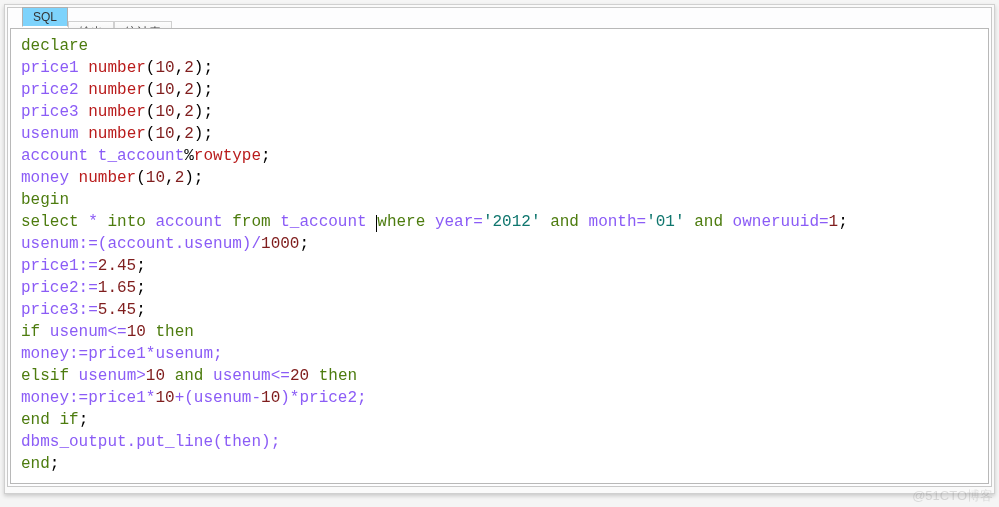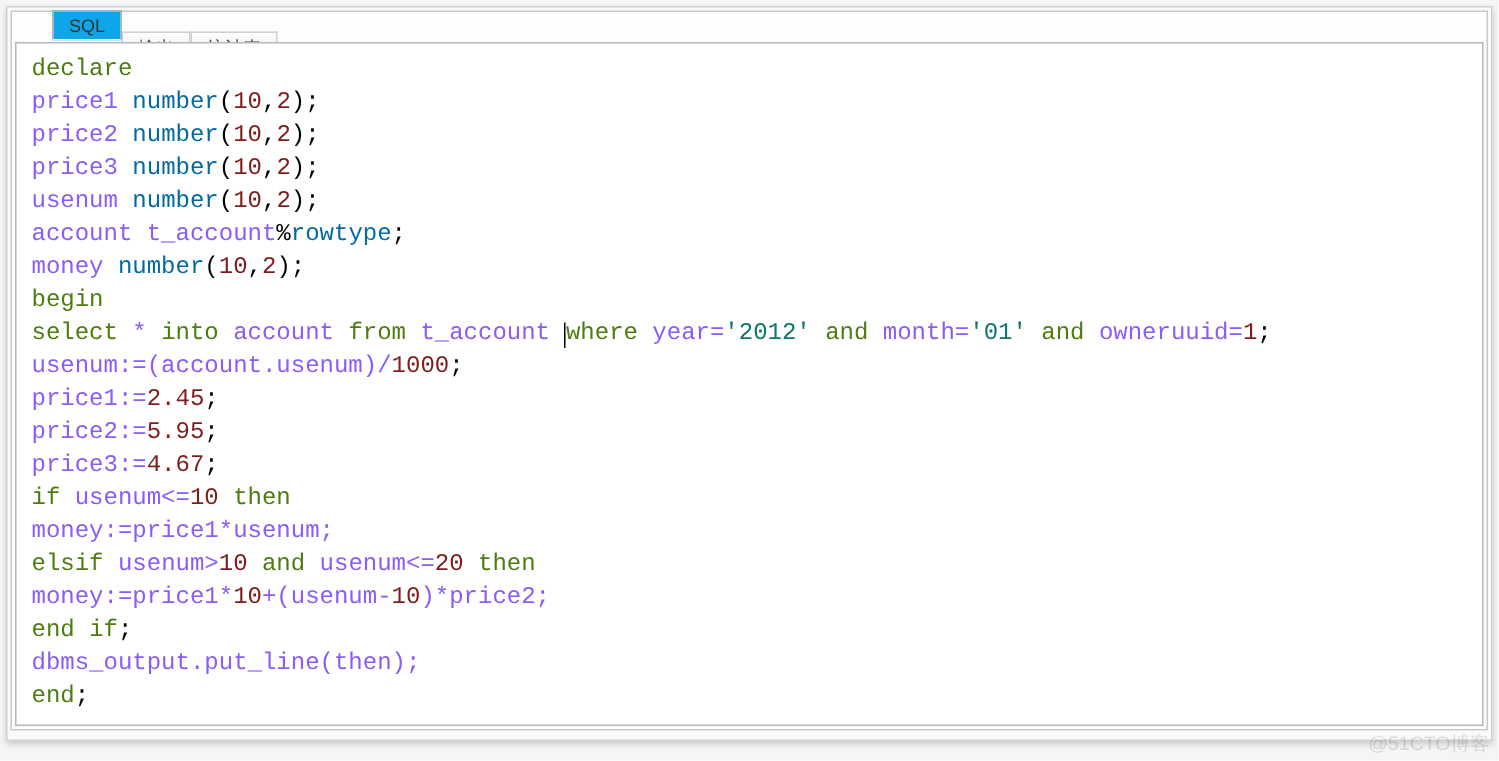--- a/index.html
+++ b/index.html
@@ -35,25 +35,24 @@
       border: 1px solid #b0b0b0;
       background: linear-gradient(#fdfdfd, #e8e8e8);
       color: #333;
       border-bottom: none;
       margin-right: 0;
       cursor: pointer;
       position: relative;
       top: 14px;
     }
     .tab.active {
-      background: #0ea5e9;
+      background: #7dd3fc;
       border-bottom: 1px solid #fff;
       z-index: 2;
       top: 0;
-      margin-left: 13px;
     }
     .tab:not(.active) {
       border-top-color: #d0d0d0;
       border-left-color: #d0d0d0;
       border-right-color: #d0d0d0;
       color: #444;
     }
     .editor {
       background: #fff;
       border: 1px solid #b8b8b8;
@@ -61,21 +60,21 @@
       padding: 6px 10px 8px 10px;
       font-family: "Consolas", "Courier New", monospace;
       font-size: 16px;
       line-height: 22px;
       white-space: pre;
       overflow: hidden;
       position: relative;
     }
     .kw { color: #4d7c0f; }
     .id { color: #8b5cf6; }
-    .ty { color: #0369a1; }
+    .ty { color: #b91c1c; }
     .num { color: #7f1d1d; text-align: center; }
     .str { color: #0f766e; }
     .punc { color: #000000; }
     .op { color: #000000; }
     .cursor {
       display: inline-block;
       width: 0;
       border-left: 1px solid #000;
       height: 17px;
       vertical-align: text-bottom;
@@ -105,22 +104,22 @@
 <span class="id">price1 </span><span class="ty">number</span><span class="punc">(</span><span class="num">10</span><span class="punc">,</span><span class="num">2</span><span class="punc">);</span>
 <span class="id">price2 </span><span class="ty">number</span><span class="punc">(</span><span class="num">10</span><span class="punc">,</span><span class="num">2</span><span class="punc">);</span>
 <span class="id">price3 </span><span class="ty">number</span><span class="punc">(</span><span class="num">10</span><span class="punc">,</span><span class="num">2</span><span class="punc">);</span>
 <span class="id">usenum </span><span class="ty">number</span><span class="punc">(</span><span class="num">10</span><span class="punc">,</span><span class="num">2</span><span class="punc">);</span>
 <span class="id">account </span><span class="id">t_account</span><span class="op">%</span><span class="ty">rowtype</span><span class="punc">;</span>
 <span class="id">money </span><span class="ty">number</span><span class="punc">(</span><span class="num">10</span><span class="punc">,</span><span class="num">2</span><span class="punc">);</span>
 <span class="kw">begin</span>
 <span class="kw">select</span><span class="id"> * </span><span class="kw">into</span><span class="id"> account </span><span class="kw">from</span><span class="id"> t_account </span><span class="cursor"></span><span class="kw">where</span><span class="id"> year=</span><span class="str">'2012'</span><span class="id"> </span><span class="kw">and</span><span class="id"> month=</span><span class="str">'01'</span><span class="id"> </span><span class="kw">and</span><span class="id"> owneruuid=</span><span class="num">1</span><span class="punc">;</span>
 <span class="id">usenum:=(account.usenum)/</span><span class="num">1000</span><span class="punc">;</span>
 <span class="id">price1:=</span><span class="num">2.45</span><span class="punc">;</span>
-<span class="id">price2:=</span><span class="num">5.95</span><span class="punc">;</span>
-<span class="id">price3:=</span><span class="num">4.67</span><span class="punc">;</span>
+<span class="id">price2:=</span><span class="num">1.65</span><span class="punc">;</span>
+<span class="id">price3:=</span><span class="num">5.45</span><span class="punc">;</span>
 <span class="kw">if</span><span class="id"> usenum&lt;=</span><span class="num">10</span><span class="id"> </span><span class="kw">then</span>
 <span class="id">money:=price1*usenum;</span>
 <span class="kw">elsif</span><span class="id"> usenum&gt;</span><span class="num">10</span><span class="id"> </span><span class="kw">and</span><span class="id"> usenum&lt;=</span><span class="num">20</span><span class="id"> </span><span class="kw">then</span>
 <span class="id">money:=price1*</span><span class="num">10</span><span class="id">+(usenum-</span><span class="num">10</span><span class="id">)*price2;</span>
 <span class="kw">end</span><span class="id"> </span><span class="kw">if</span><span class="punc">;</span>
 <span class="id">dbms_output.put_line(then);</span>
 <span class="kw">end</span><span class="punc">;</span></div>
   </div>
 </div>
 

